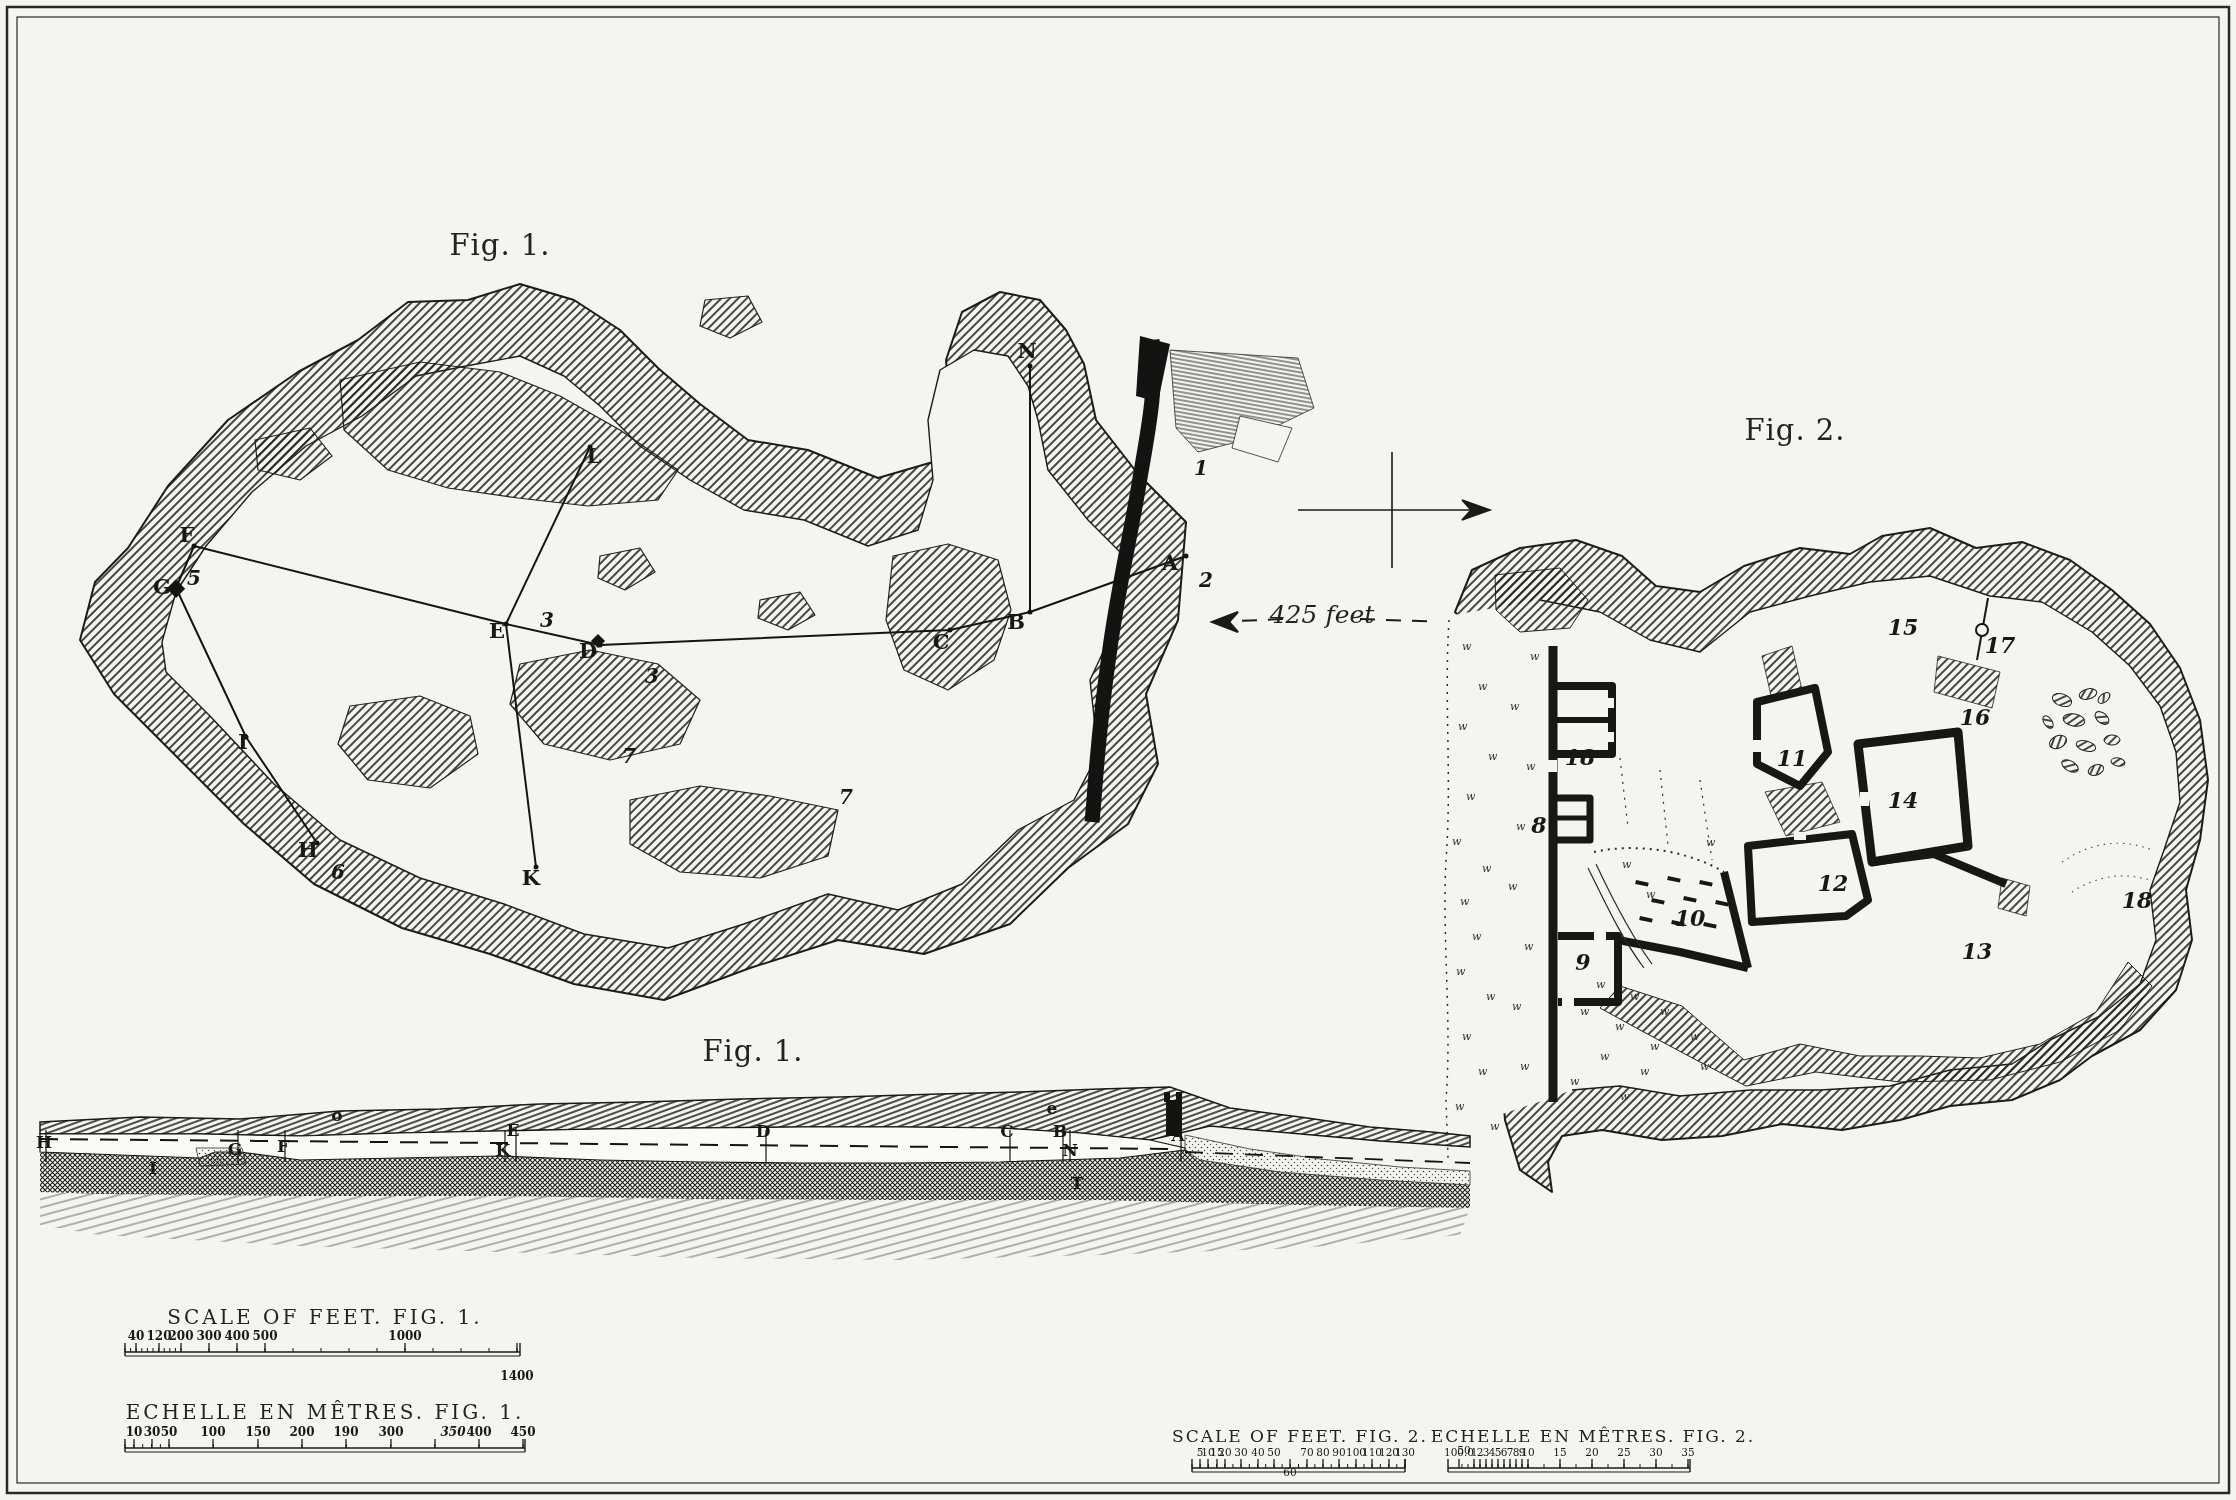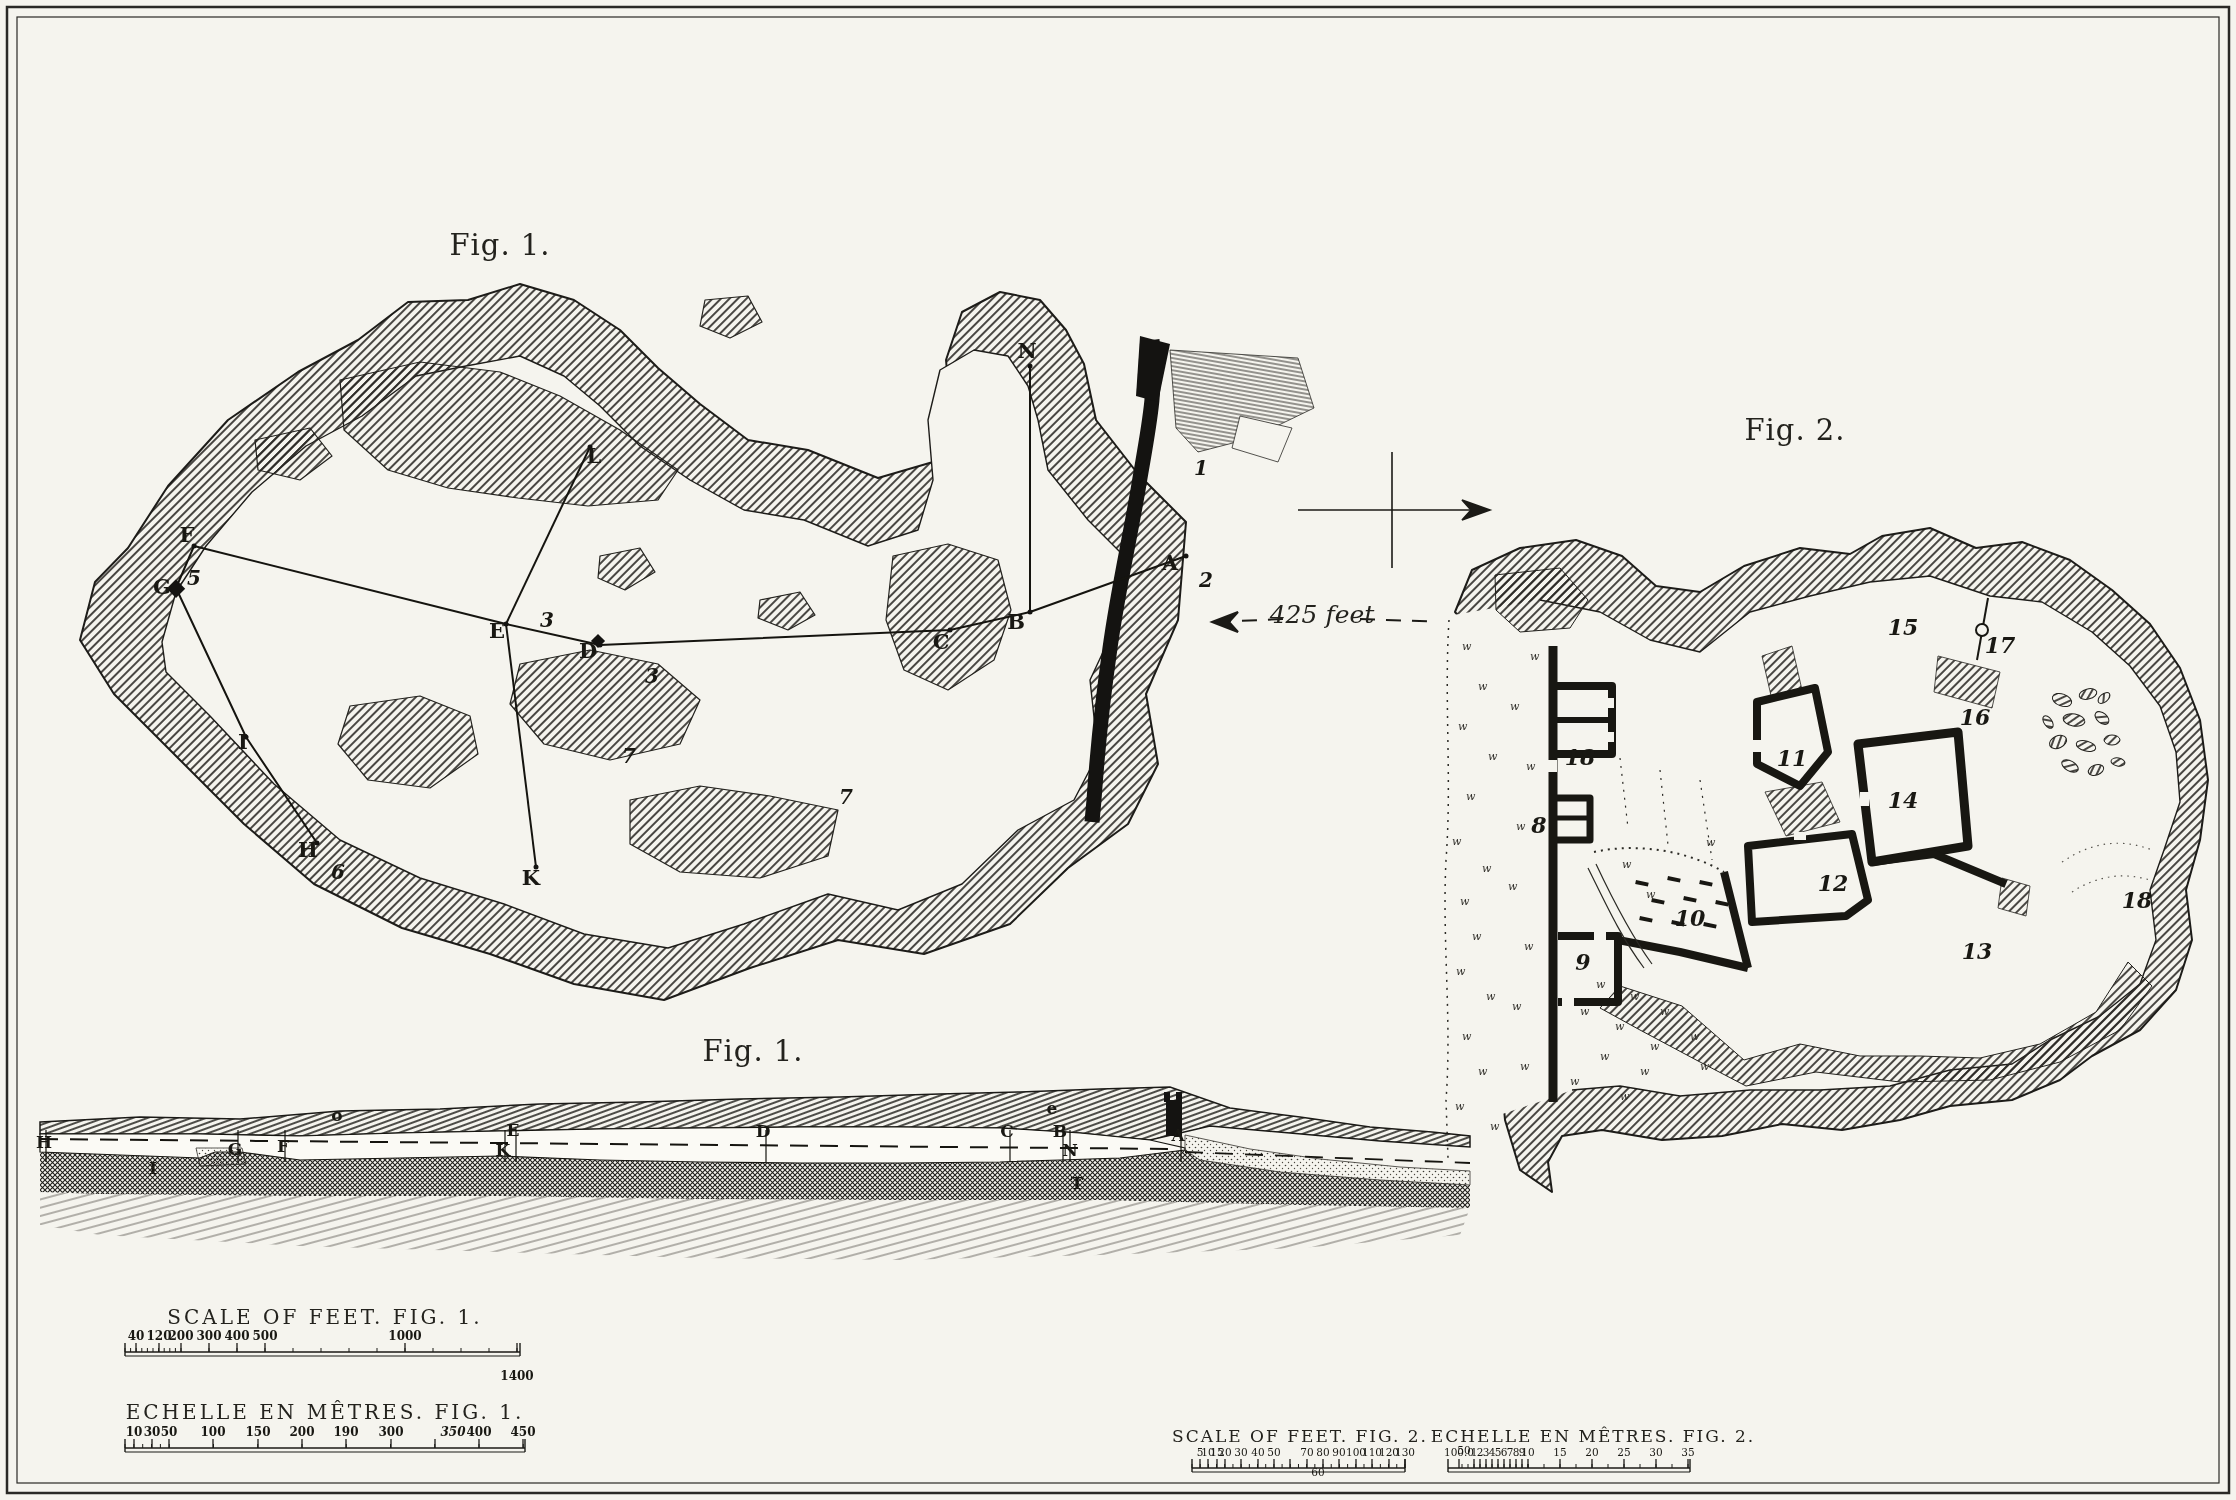--- a/index.html
+++ b/index.html
@@ -496,21 +496,21 @@
     <div class="lab tick" style="left: 453px; top: 1432px; font-style: italic;">350</div>
     <div class="lab tick" style="left: 479px; top: 1432px;">400</div>
     <div class="lab tick" style="left: 523px; top: 1432px;">450</div>
     <div class="lab tick2" style="left: 1200px; top: 1452px;">5</div>
     <div class="lab tick2" style="left: 1208px; top: 1452px;">10</div>
     <div class="lab tick2" style="left: 1217px; top: 1452px;">15</div>
     <div class="lab tick2" style="left: 1225px; top: 1452px;">20</div>
     <div class="lab tick2" style="left: 1241px; top: 1452px;">30</div>
     <div class="lab tick2" style="left: 1258px; top: 1452px;">40</div>
     <div class="lab tick2" style="left: 1274px; top: 1452px;">50</div>
-    <div class="lab tick2" style="left: 1290px; top: 1472px; margin-left: 28px;">60</div>
+    <div class="lab tick2" style="left: 1290px; top: 1472px;">60</div>
     <div class="lab tick2" style="left: 1307px; top: 1452px;">70</div>
     <div class="lab tick2" style="left: 1323px; top: 1452px;">80</div>
     <div class="lab tick2" style="left: 1339px; top: 1452px;">90</div>
     <div class="lab tick2" style="left: 1356px; top: 1452px;">100</div>
     <div class="lab tick2" style="left: 1372px; top: 1452px;">110</div>
     <div class="lab tick2" style="left: 1389px; top: 1452px;">120</div>
     <div class="lab tick2" style="left: 1405px; top: 1452px;">130</div>
     <div class="lab tick2 small" style="left: 1464px; top: 1450px;">50</div>
     <div class="lab tick2" style="left: 1459px; top: 1452px;">100.0</div>
     <div class="lab tick2" style="left: 1474px; top: 1452px;">1</div>

